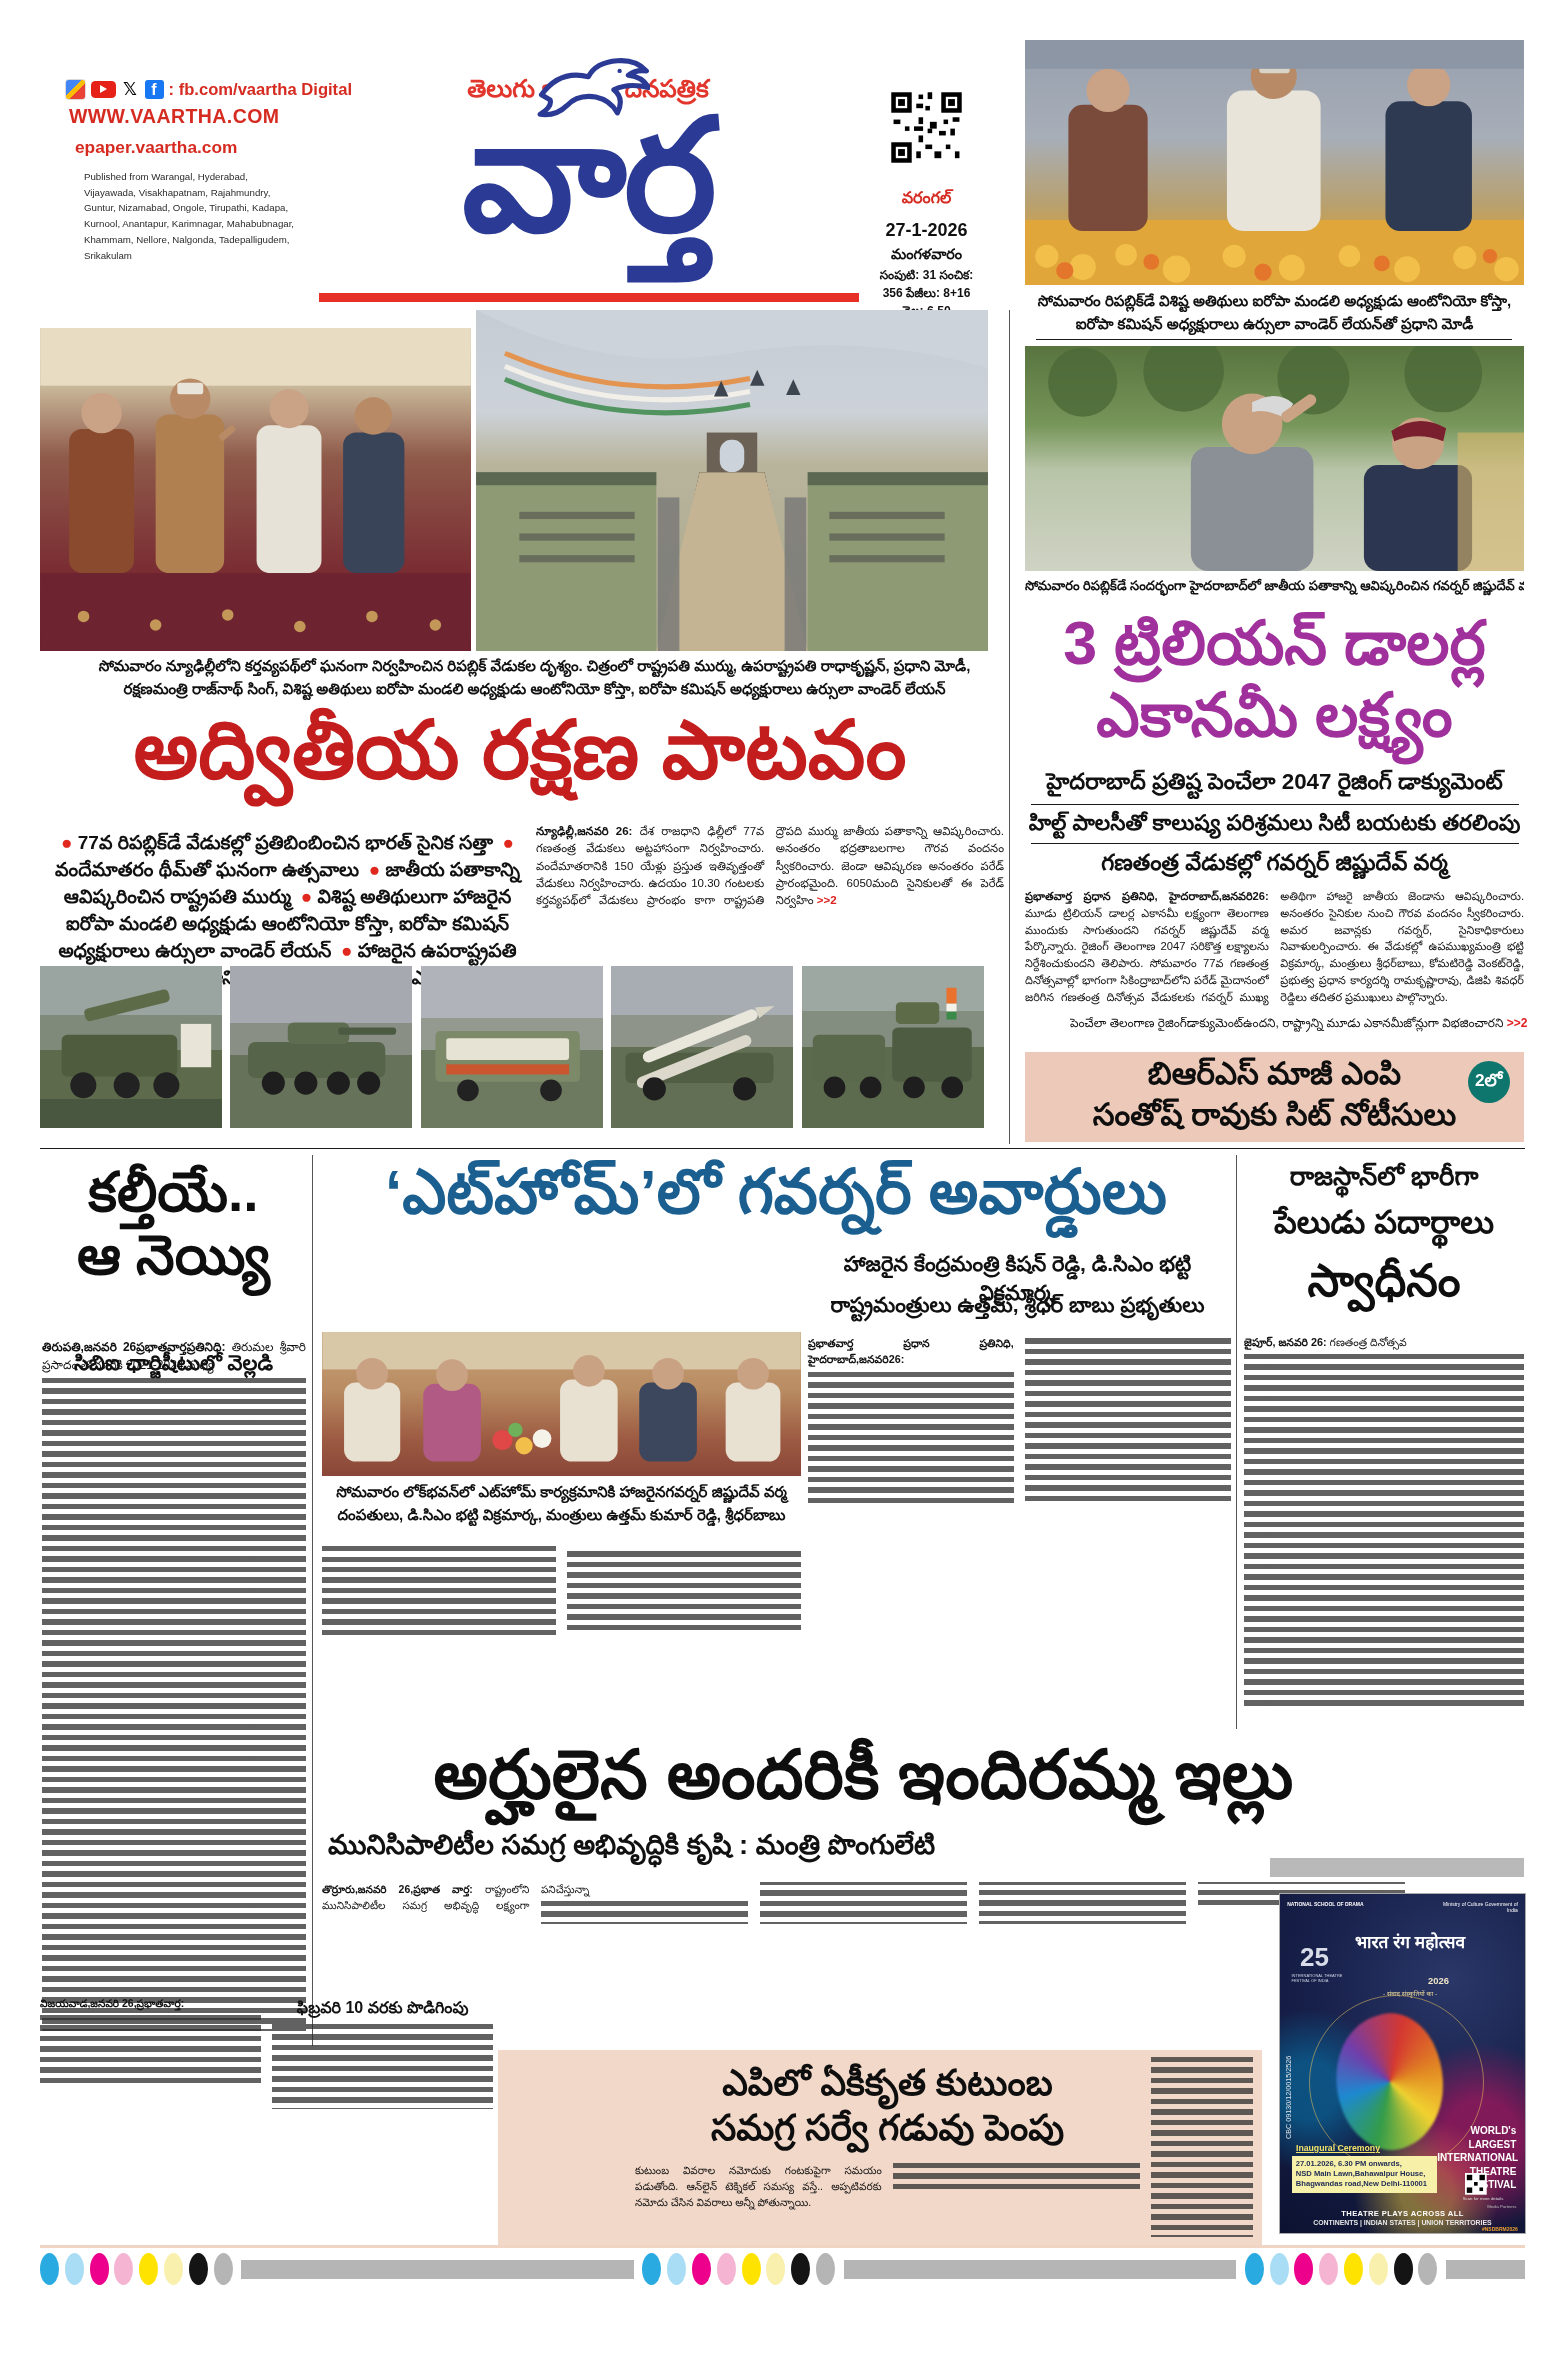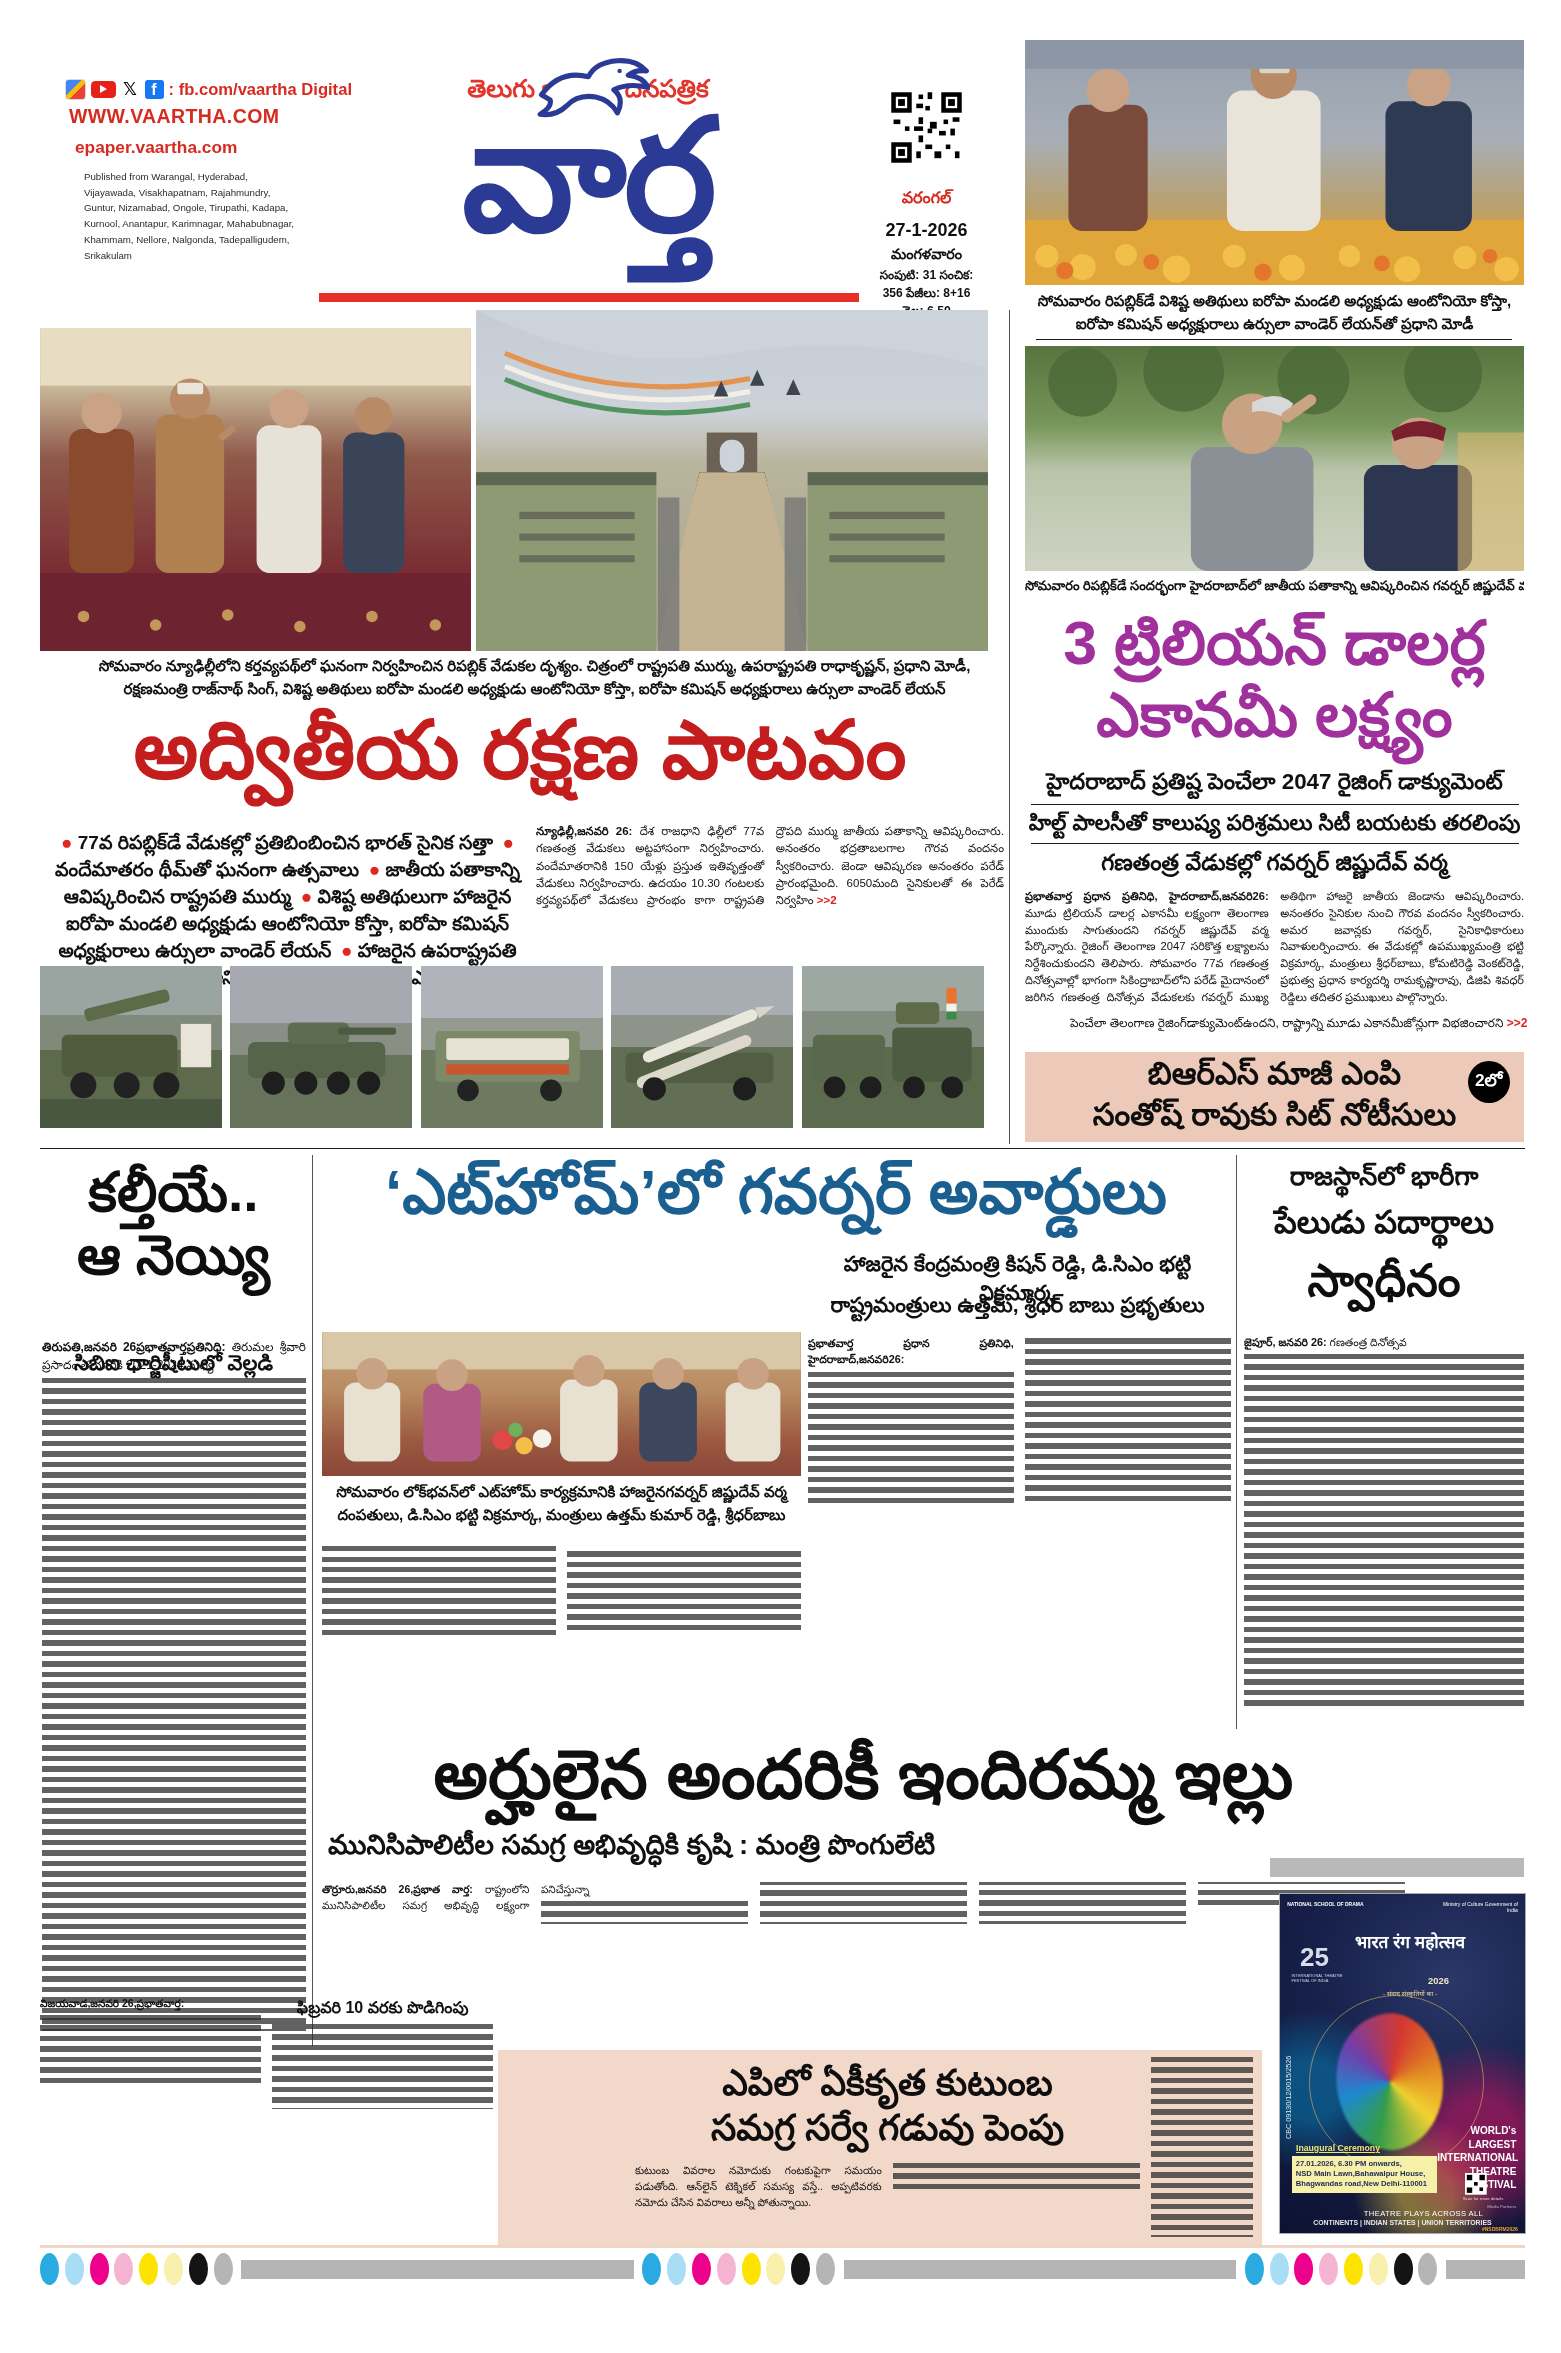--- a/index.html
+++ b/index.html
@@ -44,21 +44,21 @@
   .cols2{column-count:2;column-gap:11.5px;}
   .cols5{column-count:5;column-gap:11.5px;}
   .dl{font-weight:800;}
   .jump{color:#e02020;font-weight:900;}
   .sim{background:repeating-linear-gradient(to bottom,rgba(45,45,45,.75) 0px,rgba(45,45,45,.75) 5.4px,transparent 5.4px,transparent 10.5px);}
   .bdot{color:#e0281e;}
   .bullets{font-size:19px;font-weight:800;line-height:1.42;}
   
   .pinkbox{background:#ecc9b8;}
   .pinkbox2{background:#f2d8c8;}
-  .badge{background:#000000;color:#fff;border-radius:50%;display:flex;align-items:center;justify-content:center;font-weight:900;font-size:17.3px;}
+  .badge{background:#0f766e;color:#fff;border-radius:50%;display:flex;align-items:center;justify-content:center;font-weight:900;font-size:17.3px;}
   .graybar{background:#b9b9b9;}
   
   .strip{display:flex;align-items:center;gap:8.7px;}
   .reg-group{display:flex;gap:5.8px;align-items:center;}
   .reg-oval{width:19px;height:32px;border-radius:50%;display:inline-block;}
   .reg-bar{height:19px;background:#b5b5b5;flex:1 1 auto;}
   .reg-bar.small{flex:0 0 79px;}
   
   .ad{background:
       radial-gradient(circle at 82% 72%, rgba(214,21,101,.55) 0 12%, transparent 30%),
@@ -497,21 +497,21 @@
         <g fill="#000">
           <rect x="1" y="1" width="3" height="3"></rect>
           <rect x="8" y="1" width="3" height="3"></rect>
           <rect x="1" y="8" width="3" height="3"></rect>
           <rect x="5" y="5" width="2" height="2"></rect>
           <rect x="8" y="8" width="2" height="2"></rect>
         </g>
     </svg>
     <div style="position:absolute;right:21.7px;top:302px;font-size:4.3px;color:#ddd;">Scan for more details</div>
     <div style="position:absolute;right:8.7px;top:310px;font-size:4.3px;color:#bbb;">Media Partners</div>
-    <div class="c" style="position:absolute;left:0;top:315px;width:100%;font-size:7.6px;font-weight:400;letter-spacing:0.4px;margin-left:21px;">THEATRE PLAYS ACROSS ALL</div>
+    <div class="c" style="position:absolute;left:0;top:315px;width:100%;font-size:7.6px;font-weight:700;letter-spacing:0.4px;">THEATRE PLAYS ACROSS ALL</div>
     <div class="c" style="position:absolute;left:0;top:325px;width:100%;font-size:6.9px;font-weight:800;color:#e8e8e8;">CONTINENTS  |  INDIAN STATES  |  UNION TERRITORIES</div>
     <div style="position:absolute;right:7.2px;bottom:1.4px;font-size:5px;font-weight:800;color:#f0a030;">#NSDBRM2026</div>
   </div>
 
   <div class="abs" style="left:40px;top:2245px;width:1485px;height:2.9px;background:#f0d4c4;"></div>
   <div class="abs strip" style="left:40px;top:2253px;width:1485px;height:32px;">
       <span class="reg-group">
         <span class="reg-oval" style="background: rgb(41, 171, 226);"></span>
         <span class="reg-oval" style="background: rgb(169, 221, 245);"></span>
         <span class="reg-oval" style="background: rgb(236, 0, 140);"></span>

